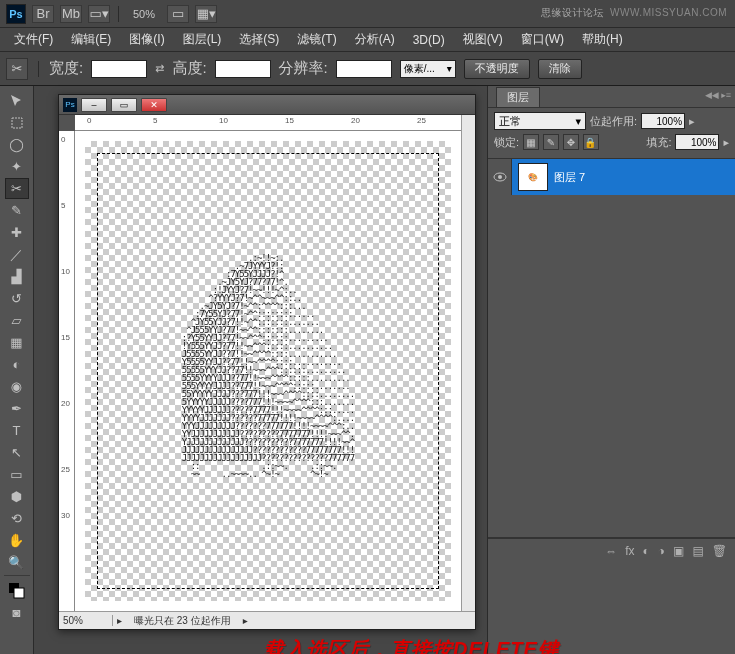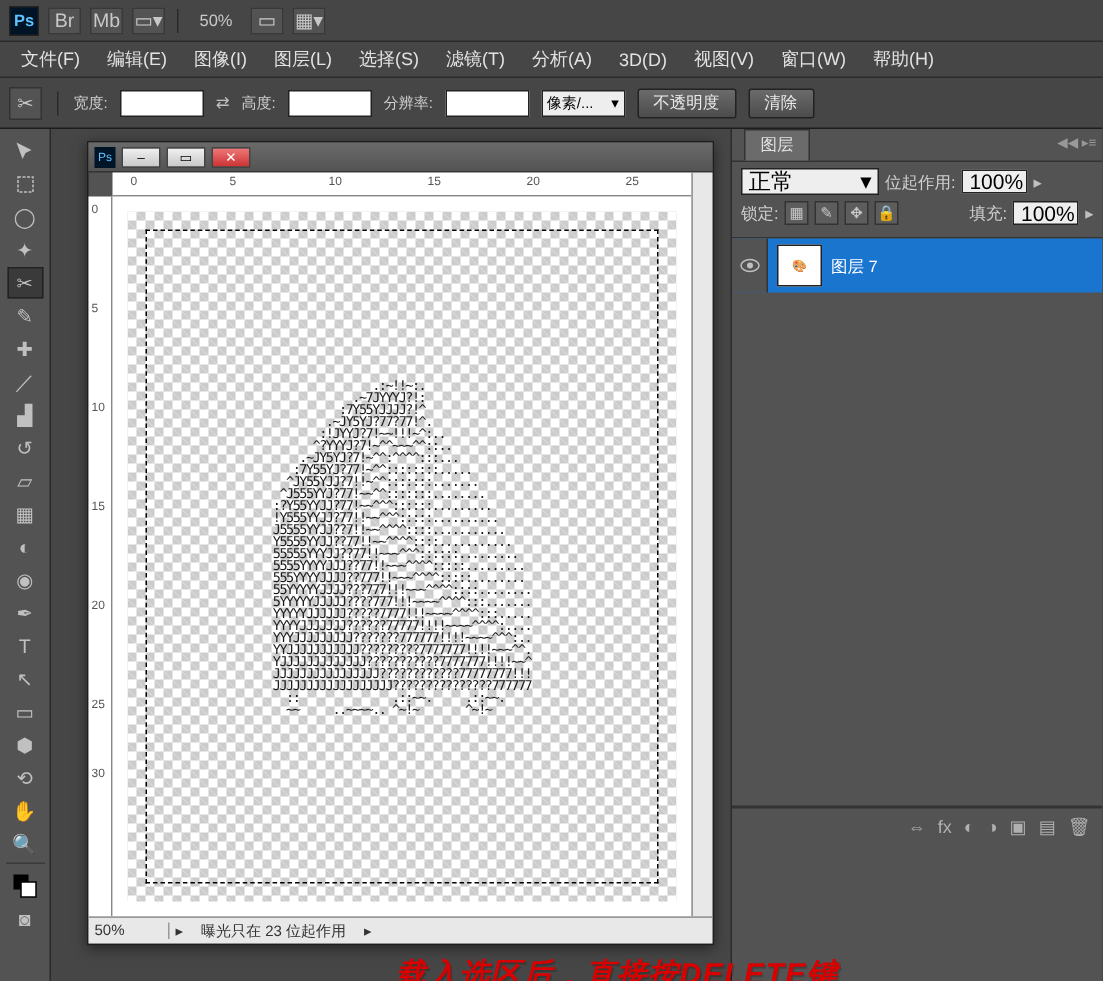--- a/index.html
+++ b/index.html
@@ -8,21 +8,21 @@
 .ps-logo{width:20px;height:20px;background:#001428;color:#5ec3ff;font-weight:bold;font-size:11px;display:flex;align-items:center;justify-content:center;border:1px solid #222}
 .tb-btn{width:22px;height:18px;background:#535353;border:1px solid #383838;color:#c8c8c8;font-size:13px;display:flex;align-items:center;justify-content:center}
 .tb-sep{width:1px;height:16px;background:#2a2a2a;margin:0 2px}
 .zoom-label{color:#c8c8c8;font-size:11px;padding:0 6px}
 .watermark{position:absolute;right:8px;top:6px;color:#888;font-size:10px;letter-spacing:0.5px}
 .watermark b{color:#aaa;font-weight:normal;margin-right:6px}
 .menu-bar{height:24px;background:#464646;display:flex;align-items:center;padding:0 6px;gap:2px;border-bottom:1px solid #2a2a2a}
 .menu-item{color:#e2e2e2;font-size:12px;padding:2px 8px;cursor:default}
 .opt-bar{height:34px;background:#464646;display:flex;align-items:center;padding:0 6px;gap:8px;border-bottom:1px solid #1c1c1c}
 .opt-crop{width:22px;height:22px;border:1px solid #333;background:#535353;display:flex;align-items:center;justify-content:center;color:#c8c8c8;font-size:13px}
-.opt-bar label{color:#d0d0d0;font-size:10px}
+.opt-bar label{color:#d0d0d0;font-size:15px}
 .opt-input{width:56px;height:18px;background:#fff;border:1px solid #222}
 .opt-combo{width:56px;height:18px;background:#eee;border:1px solid #222;font-size:10px;display:flex;align-items:center;padding:0 3px;justify-content:space-between}
 .opt-btn{height:20px;padding:0 10px;border:1px solid #222;background:linear-gradient(#6b6b6b,#4c4c4c);color:#e8e8e8;font-size:11px;border-radius:2px}
 .work{position:absolute;left:0;top:86px;right:0;bottom:0;display:flex}
 .tools{width:34px;background:#535353;border-right:1px solid #2a2a2a;padding-top:4px;display:flex;flex-direction:column;align-items:center;gap:1px}
 .tools .tool{width:24px;height:21px;border:1px solid transparent;display:flex;align-items:center;justify-content:center;color:#c0c0c0;font-size:13px;cursor:default;position:relative}
 .tools .tool.sel{background:#3a3a3a;border-color:#222}
 .tools .tool svg{pointer-events:none}
 .tools .group{width:26px;height:3px;border-top:1px solid #3a3a3a;margin:1px 0}
 .doc-area{flex:1;position:relative}
@@ -38,28 +38,28 @@
 .ruler-v span{position:absolute;left:2px}
 .canvas-wrap{position:absolute;left:16px;top:36px;right:14px;bottom:18px;background:#fff;overflow:hidden}
 .trans-bg{position:absolute;inset:10px;background-image:linear-gradient(45deg,#ccc 25%,transparent 25%,transparent 75%,#ccc 75%),linear-gradient(45deg,#ccc 25%,transparent 25%,transparent 75%,#ccc 75%);background-size:12px 12px;background-position:0 0,6px 6px}
 .marquee{position:absolute;inset:22px;border:1px dashed #000}
 .artwork{position:absolute;left:50%;top:50%;transform:translate(-50%,-52%);color:#1a1a1a;font-size:9px;line-height:8px;white-space:pre;font-family:monospace;letter-spacing:-1px}
 .status{position:absolute;left:0;right:0;bottom:0;height:18px;background:#e8e8e8;border-top:1px solid #999;display:flex;align-items:center;font-size:10px;color:#333}
 .status .zoom{width:54px;padding:0 4px;border-right:1px solid #999}
 .status .info{padding:0 8px}
 .vsbar{position:absolute;right:0;top:20px;width:14px;bottom:18px;background:#e8e8e8;border-left:1px solid #999}
 .right-dock{width:248px;background:#535353;border-left:1px solid #2a2a2a;position:relative}
-.panel-tab{height:22px;display:flex;padding:0 8px;border-bottom:1px solid #333}
+.panel-tab{height:22px;display:flex;align-items:center;padding:0 8px;border-bottom:1px solid #333}
 .panel-tab .tab{background:#6b6b6b;color:#e2e2e2;font-size:11px;padding:2px 10px;border:1px solid #333;border-bottom:none}
 .panel-tab .coll{position:absolute;right:4px;top:4px;color:#999;font-size:9px}
 .panel-body{background:#535353;padding:4px 6px}
 .row{display:flex;align-items:center;gap:4px;margin-bottom:4px}
-.blend{width:92px;height:18px;background:#eee;border:1px solid #222;font-size:15px;display:flex;align-items:center;justify-content:space-between;padding:0 4px}
+.blend{width:92px;height:18px;background:#eee;border:1px solid #222;font-size:11px;display:flex;align-items:center;justify-content:space-between;padding:0 4px}
 .row label{color:#d0d0d0;font-size:11px}
-.pct{width:44px;height:16px;background:#eee;border:1px solid #222;font-size:14px;display:flex;align-items:center;justify-content:flex-end;padding:0 2px}
+.pct{width:44px;height:16px;background:#eee;border:1px solid #222;font-size:10px;display:flex;align-items:center;justify-content:flex-end;padding:0 2px}
 .lock-ico{width:16px;height:16px;border:1px solid #333;background:#5d5d5d;color:#c8c8c8;font-size:10px;display:flex;align-items:center;justify-content:center}
 .layers-list{height:380px;background:#535353;border-top:1px solid #333;border-bottom:1px solid #333}
 .layer{height:36px;display:flex;align-items:center;background:#1a75cf;color:#fff;font-size:11px}
 .eye{width:24px;height:36px;display:flex;align-items:center;justify-content:center;background:#535353;border-right:1px solid #333}
 .thumb{width:30px;height:28px;background:#fff;border:1px solid #222;margin:0 6px;display:flex;align-items:center;justify-content:center;font-size:8px;color:#888}
 .layer-foot{height:24px;display:flex;align-items:center;justify-content:flex-end;gap:8px;padding:0 8px;border-top:1px solid #333}
 .layer-foot .fico{color:#b0b0b0;font-size:12px}
 .annotation{position:absolute;left:230px;top:550px;color:#d90000;font-size:20px;font-weight:900;letter-spacing:1px;font-style:italic;text-shadow:1px 1px 0 rgba(0,0,0,.2);z-index:50;white-space:nowrap}
 .annotation .lat{font-family:Arial,sans-serif}
 </style>
@@ -68,20 +68,21 @@
 
 <div class="top-bar">
   <div class="ps-logo">Ps</div>
   <div class="tb-btn">Br</div>
   <div class="tb-btn">Mb</div>
   <div class="tb-btn">▭▾</div>
   <div class="tb-sep"></div>
   <div class="zoom-label">50%</div>
   <div class="tb-btn">▭</div>
   <div class="tb-btn">▦▾</div>
+  <div class="watermark"><b>思缘设计论坛</b><span>WWW.MISSYUAN.COM</span></div>
 </div>
 
 <div class="menu-bar">
   <span class="menu-item">文件(F)</span>
   <span class="menu-item">编辑(E)</span>
   <span class="menu-item">图像(I)</span>
   <span class="menu-item">图层(L)</span>
   <span class="menu-item">选择(S)</span>
   <span class="menu-item">滤镜(T)</span>
   <span class="menu-item">分析(A)</span>

